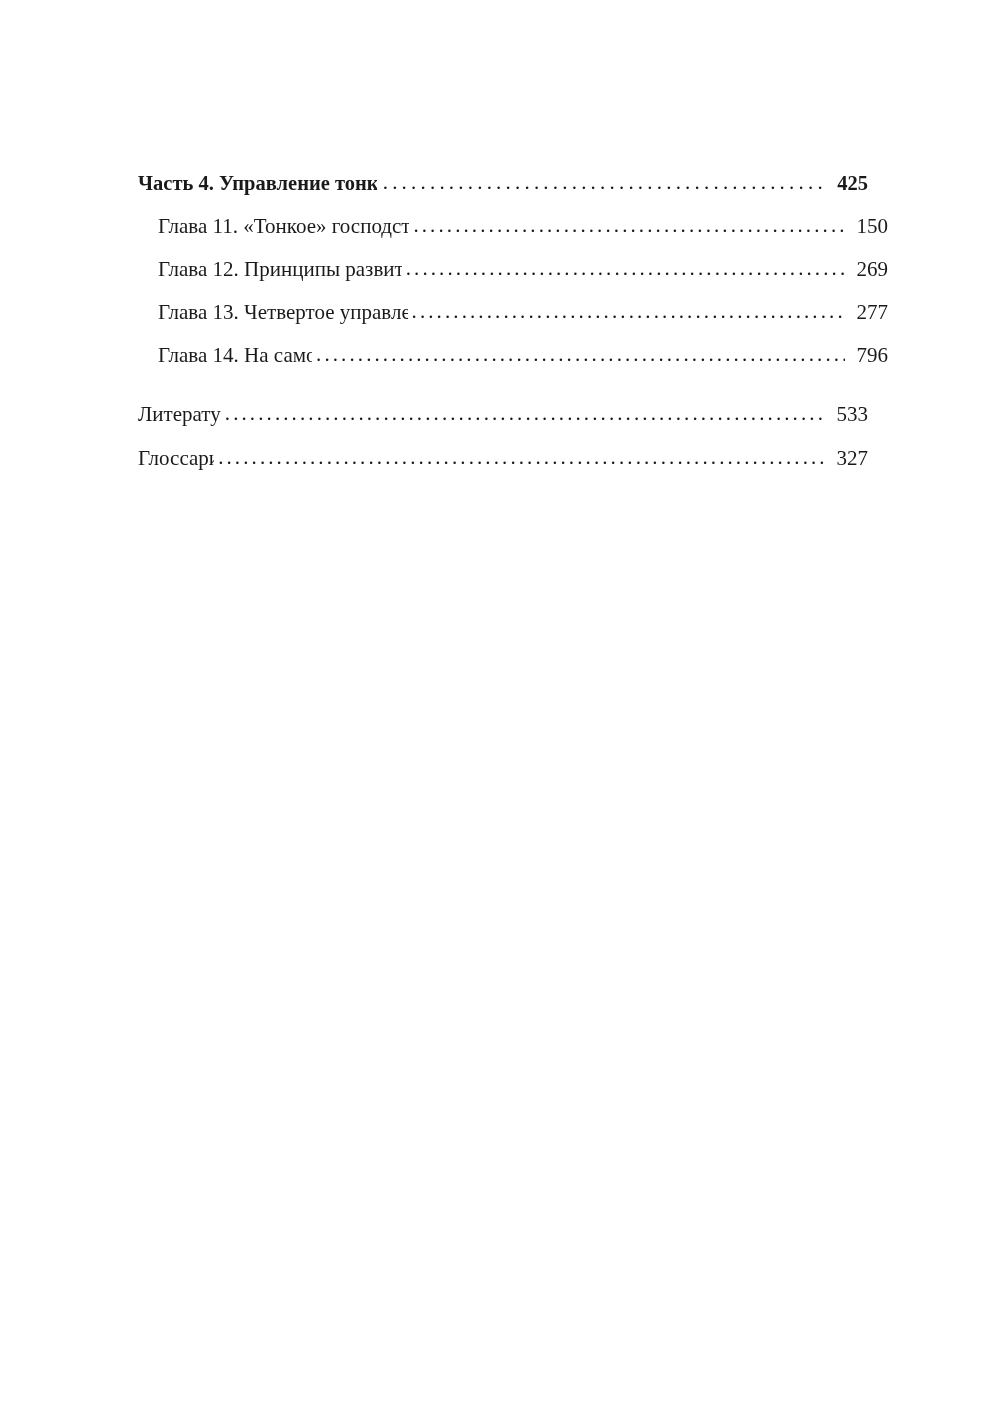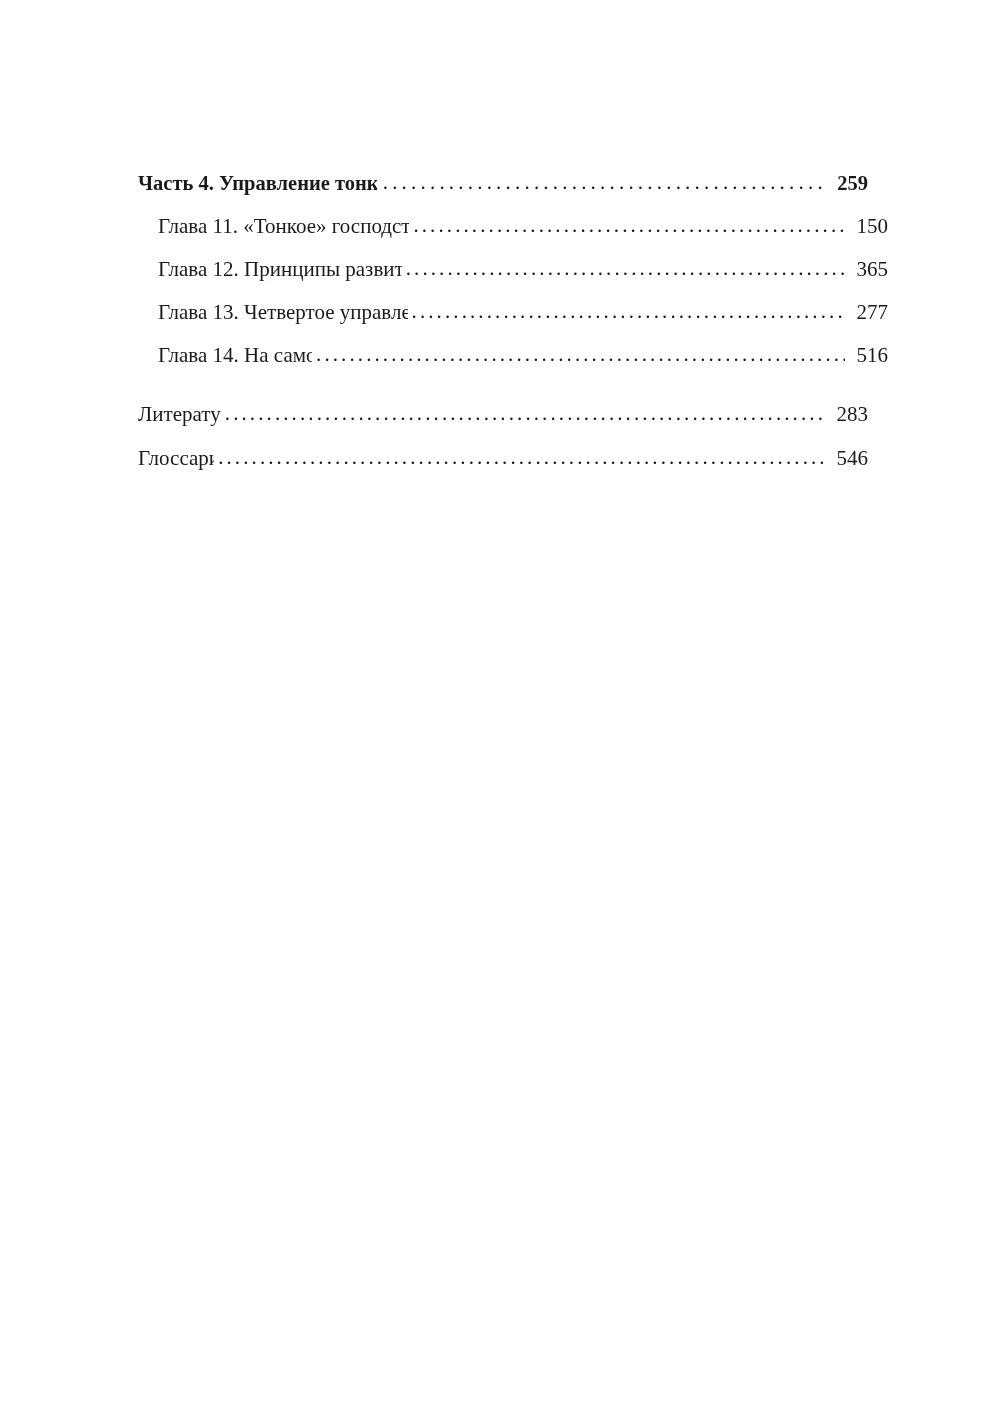--- a/index.html
+++ b/index.html
@@ -74,46 +74,46 @@
   }
 </style>
 </head>
 <body>
 
 <div class="page">
   <div class="toc" id="toc-root">
       <div class="toc-entry part">
         <span class="toc-title">Часть 4. Управление тонкими гранями развития</span>
         <span class="toc-leader">.........................................................................................</span>
-        <span class="toc-page">259</span>
+        <span class="toc-page">425</span>
       </div>
       <div class="toc-entry chapter">
         <span class="toc-title">Глава 11. «Тонкое» господствует над «плотным»</span>
         <span class="toc-leader">.........................................................................................</span>
         <span class="toc-page">150</span>
       </div>
       <div class="toc-entry chapter">
         <span class="toc-title">Глава 12. Принципы развития большого круга</span>
         <span class="toc-leader">.........................................................................................</span>
-        <span class="toc-page">365</span>
+        <span class="toc-page">269</span>
       </div>
       <div class="toc-entry chapter">
         <span class="toc-title">Глава 13. Четвертое управленческое обобщение</span>
         <span class="toc-leader">.........................................................................................</span>
         <span class="toc-page">277</span>
       </div>
       <div class="toc-entry chapter">
         <span class="toc-title">Глава 14. На самом деле</span>
         <span class="toc-leader">.........................................................................................</span>
-        <span class="toc-page">516</span>
+        <span class="toc-page">796</span>
       </div>
       <div class="toc-entry back gap-before">
         <span class="toc-title">Литература</span>
         <span class="toc-leader">.........................................................................................</span>
-        <span class="toc-page">283</span>
+        <span class="toc-page">533</span>
       </div>
       <div class="toc-entry back">
         <span class="toc-title">Глоссарий</span>
         <span class="toc-leader">.........................................................................................</span>
-        <span class="toc-page">546</span>
+        <span class="toc-page">327</span>
       </div>
     </div>
 </div>
 
 </body></html>

